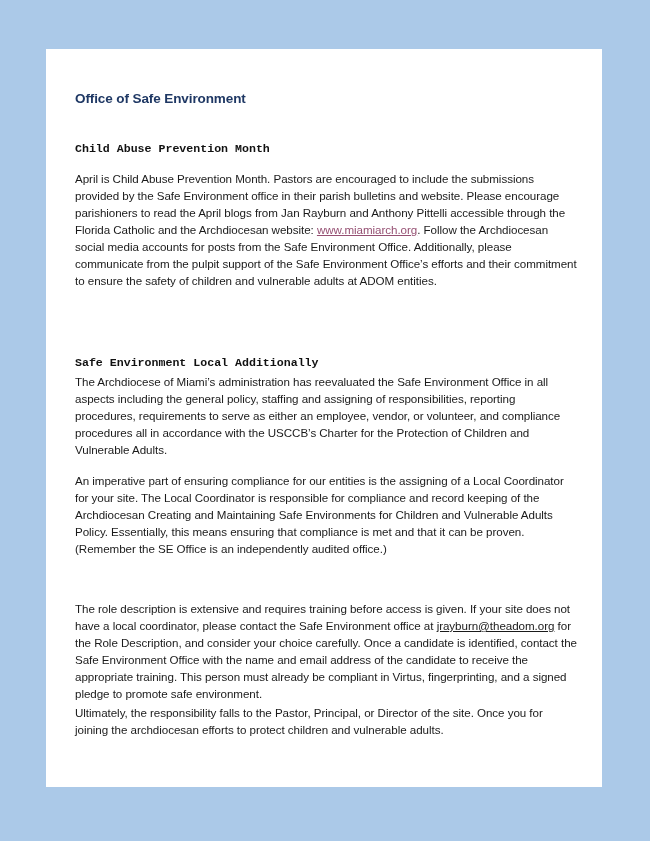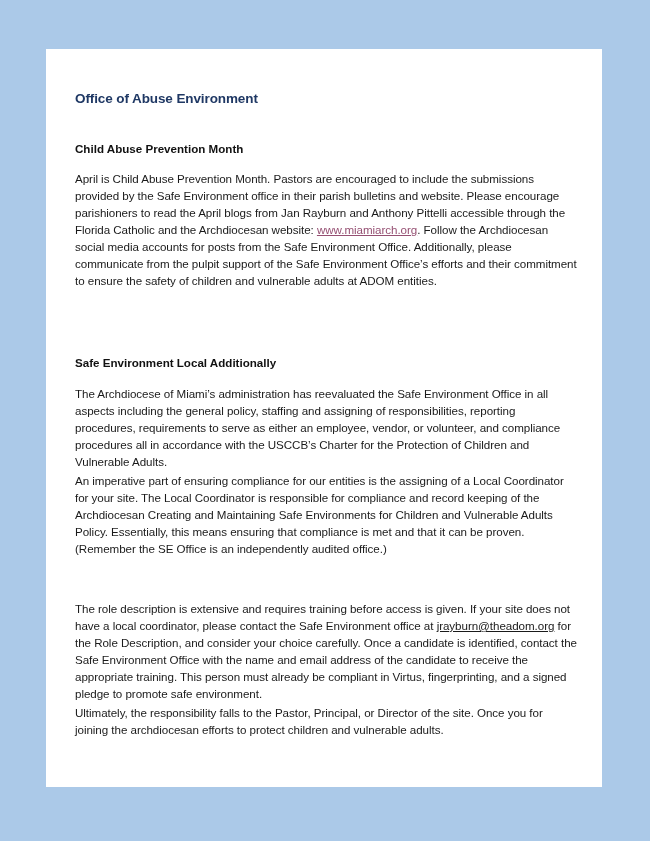--- a/index.html
+++ b/index.html
@@ -39,20 +39,21 @@
       white-space: nowrap;
       letter-spacing: -0.1px;
     }
     .section-heading {
       position: absolute;
       left: 0;
       font-size: 11.6px;
       font-weight: bold;
       color: #111111;
       white-space: nowrap;
+      font-family: Liberation Mono, monospace;
     }
     .para {
       position: absolute;
       left: 0;
       width: 504px;
       font-size: 11.6px;
       line-height: 17px;
       color: #1a1a1a;
       margin: 0;
       letter-spacing: -0.05px;
@@ -61,32 +62,32 @@
       color: #954f72;
       text-decoration: underline;
     }
     .link-mail {
       color: #1a1a1a;
       text-decoration: underline;
     }
     #h1 { top: 93px; }
     #p1 { top: 121px; }
     #h2 { top: 307px; }
-    #p2 { top: 336px; }
+    #p2 { top: 324px; }
     #p3 { top: 423px; }
     #p4 { top: 536px; margin-top: 15px; }
     #p5 { top: 655px; }
   </style>
 </head>
 <body>
 
 <div class="page">
   <div class="content">
 
-    <div class="title" id="title">Office of Abuse Environment</div>
+    <div class="title" id="title">Office of Safe Environment</div>
 
     <div class="section-heading" id="h1">Child Abuse Prevention Month</div>
 
     <p class="para" id="p1"><span>April is Child Abuse Prevention Month. Pastors are encouraged to include the submissions provided by the Safe Environment office in their parish bulletins and website. Please encourage parishioners to read the April blogs from Jan Rayburn and Anthony Pittelli accessible through the Florida Catholic and the Archdiocesan website: </span><a class="link-web">www.miamiarch.org</a><span>. Follow the Archdiocesan social media accounts for posts from the Safe Environment Office. Additionally, please communicate from the pulpit support of the Safe Environment Office’s efforts and their commitment to ensure the safety of children and vulnerable adults at ADOM entities.</span></p>
 
     <div class="section-heading" id="h2">Safe Environment Local Additionally</div>
 
     <p class="para" id="p2">The Archdiocese of Miami’s administration has reevaluated the Safe Environment Office in all aspects including the general policy, staffing and assigning of responsibilities, reporting procedures, requirements to serve as either an employee, vendor, or volunteer, and compliance procedures all in accordance with the USCCB’s Charter for the Protection of Children and Vulnerable Adults.</p>
 
     <p class="para" id="p3">An imperative part of ensuring compliance for our entities is the assigning of a Local Coordinator for your site. The Local Coordinator is responsible for compliance and record keeping of the Archdiocesan Creating and Maintaining Safe Environments for Children and Vulnerable Adults Policy. Essentially, this means ensuring that compliance is met and that it can be proven. (Remember the SE Office is an independently audited office.)</p>

